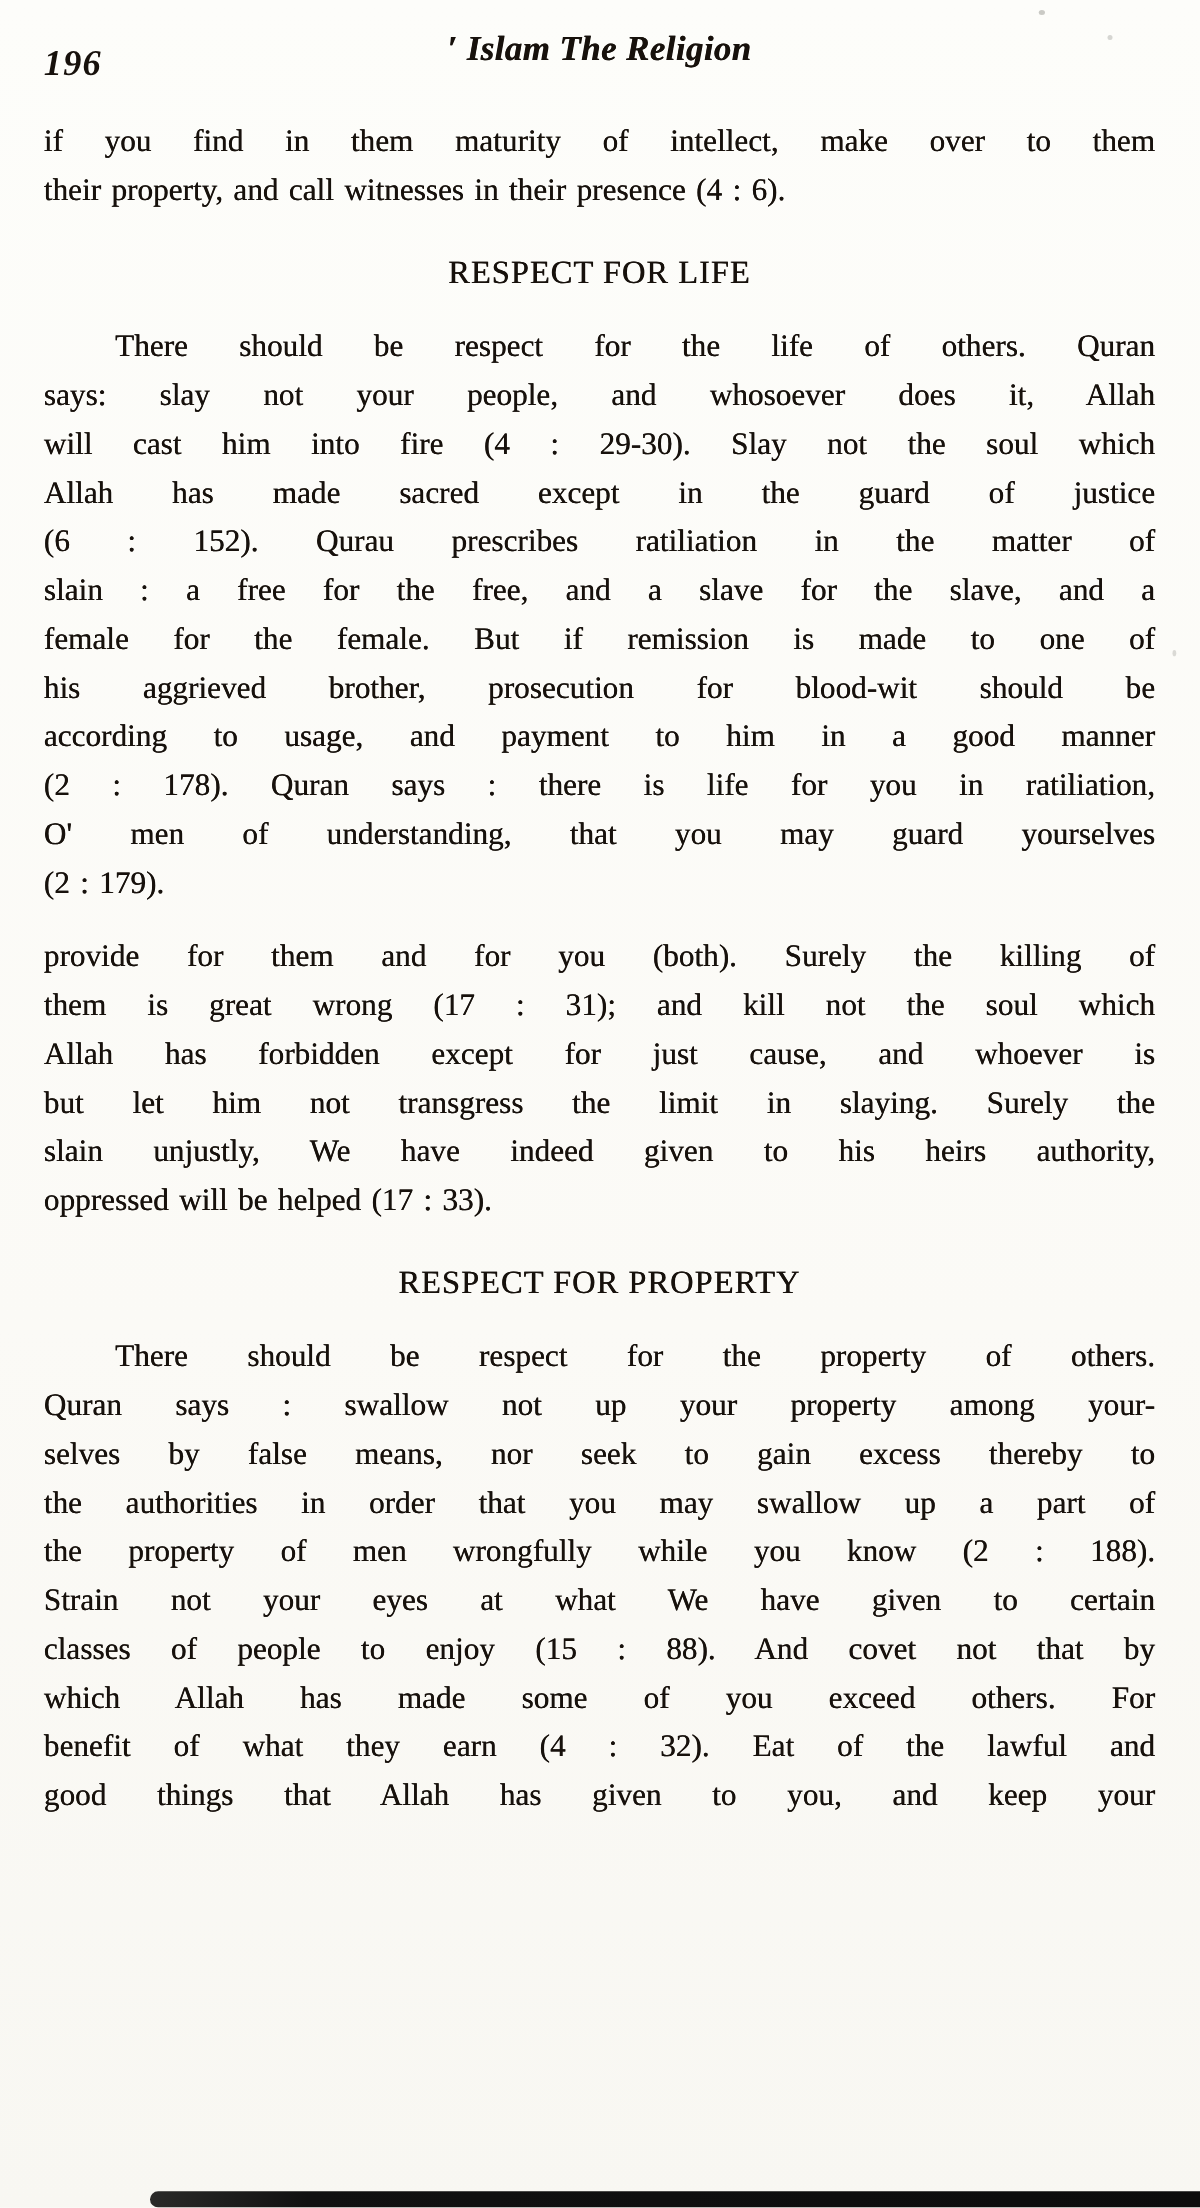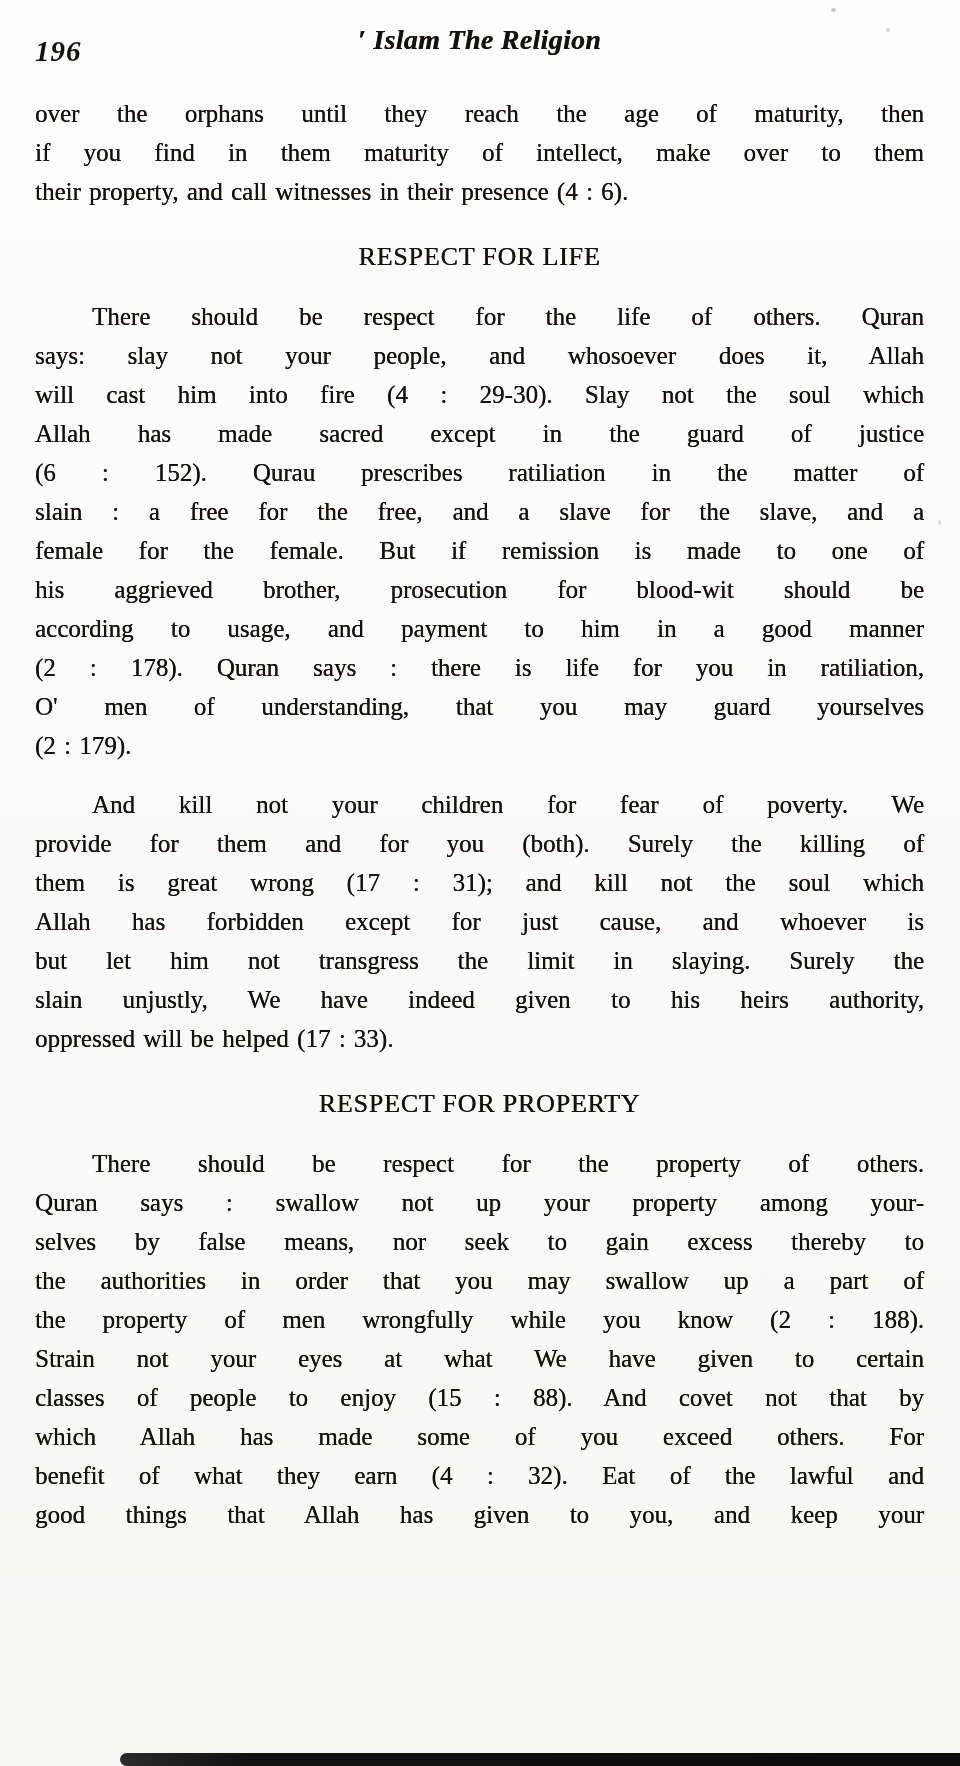--- a/index.html
+++ b/index.html
@@ -66,21 +66,20 @@
 <div class="page">
 
   <div class="header">
     <span class="page-number">196</span>
     <div class="running-title">′ Islam The Religion</div>
   </div>
 
   <div class="content">
 
     <div class="para">
-        <div class="line just">over the orphans until they reach the age of maturity, then</div>
         <div class="line just">if you find in them maturity of intellect, make over to them</div>
         <div class="line">their property, and call witnesses in their presence (4 : 6).</div>
       </div>
 
     <div class="section-heading">RESPECT FOR LIFE</div>
 
     <div class="para">
         <div class="line just indent">There should be respect for the life of others.  Quran</div>
         <div class="line just">says: slay not your people, and  whosoever does  it,  Allah</div>
         <div class="line just">will cast him into fire (4 : 29-30).  Slay not the soul  which</div>
@@ -88,21 +87,20 @@
         <div class="line just">(6 : 152).   Qurau  prescribes  ratiliation  in  the  matter  of</div>
         <div class="line just">slain :  a  free for the free,  and a slave  for the slave, and a</div>
         <div class="line just">female for the female.   But if remission is made to  one  of</div>
         <div class="line just">his aggrieved brother, prosecution for blood-wit  should  be</div>
         <div class="line just">according  to usage, and payment to him in a good  manner</div>
         <div class="line just">(2 : 178).   Quran says : there is life for you  in  ratiliation,</div>
         <div class="line just">O' men of understanding, that  you  may  guard  yourselves</div>
         <div class="line">(2 : 179).</div>
       </div>
     <div class="para">
-        <div class="line just indent">And kill not your children  for  fear  of  poverty.   We</div>
         <div class="line just">provide for them and for you (both).   Surely the  killing of</div>
         <div class="line just">them is great wrong (17 : 31); and  kill  not  the  soul  which</div>
         <div class="line just">Allah has forbidden except for just cause,  and  whoever  is</div>
         <div class="line just">but let him not transgress the limit in slaying.   Surely  the</div>
         <div class="line just">slain unjustly, We have indeed given to his heirs authority,</div>
         <div class="line">oppressed will be helped (17 : 33).</div>
       </div>
 
     <div class="section-heading">RESPECT FOR PROPERTY</div>
 

